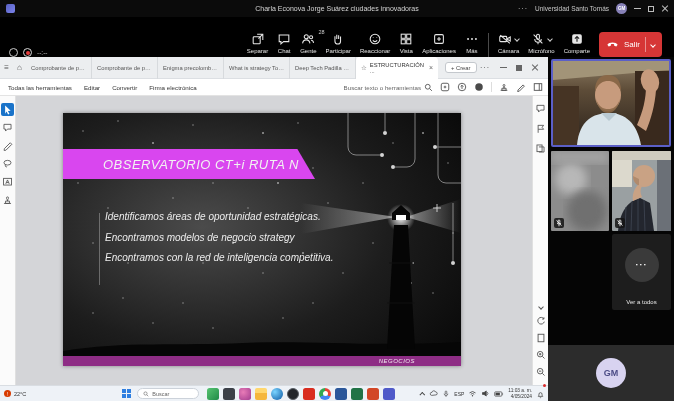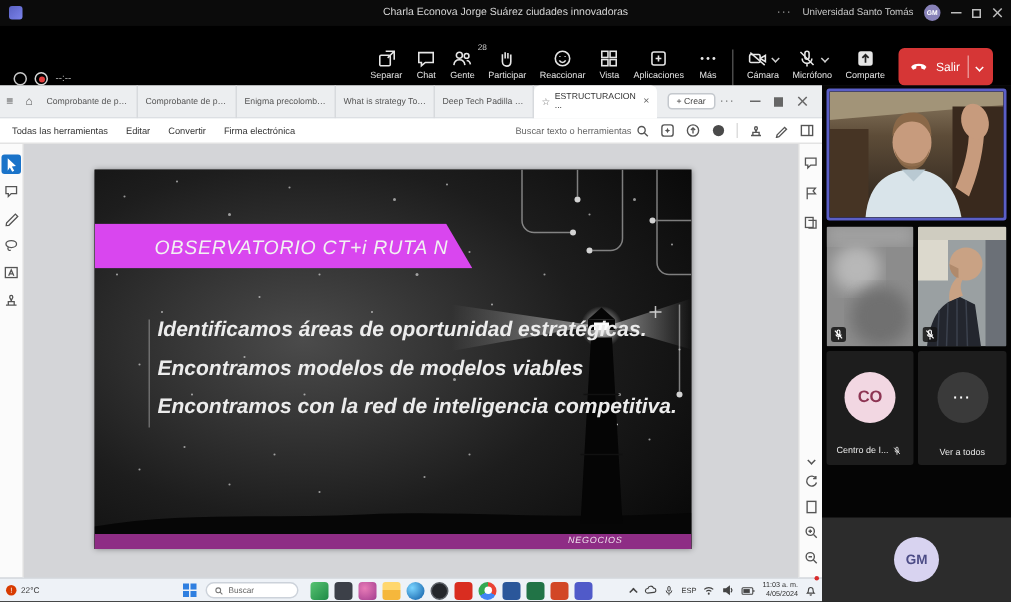--- a/index.html
+++ b/index.html
@@ -70,21 +70,21 @@
   #right-rail .bottom { margin-top:auto; margin-bottom:8px; display:flex; flex-direction:column; align-items:center; gap:7px; }
   .chev-gray { width:4px; height:4px; border-right:1px solid #555; border-bottom:1px solid #555; transform:rotate(45deg); }
 
   
   #slide { position:absolute; left:63px; top:17px; width:398px; height:253px; background:#0c0c0c; overflow:hidden; box-shadow:0 0 4px rgba(0,0,0,.4); }
   #slide svg.scene { position:absolute; left:0; top:0; }
   #banner { position:absolute; left:0; top:9px; width:252px; height:30px; background:#d946ef; clip-path:polygon(0 0, 93% 0, 100% 100%, 0 100%); display:flex; align-items:center;margin-top:27px; }
   #banner .btxt { margin-left:40px; font-size:13px; font-style:italic; color:#f2f2f2; letter-spacing:.5px; white-space:nowrap; }
   #bullet-line { position:absolute; left:36px; top:100px; width:1px; height:72px; background:#a0a0a0; opacity:.55; }
   #bullets { position:absolute; left:42px; top:98px; width:330px; }
-  #bullets p { font-size:14px; font-style:italic; color:#ececec; margin:0 0 9.5px; white-space:nowrap;font-weight:bold; }
+  #bullets p { font-size:10px; font-style:italic; color:#ececec; margin:0 0 9.5px; white-space:nowrap; }
   #slide-footer { position:absolute; left:0; bottom:0; width:398px; height:10px; background:#8e2d85; display:flex; align-items:center; justify-content:flex-end; }
   #slide-footer span { font-size:6px; font-style:italic; color:#f0e3ee; margin-right:46px; letter-spacing:.5px; }
 
   
   #panel { position:absolute; left:548px; top:57px; width:126px; height:344px; background:#050505; }
   #speaker-tile { position:absolute; left:3px; top:2px; width:120px; height:88px; border:2px solid #5b5fc7; border-radius:2px; overflow:hidden; }
   .vid-tile { position:absolute; overflow:hidden; border-radius:1px; }
   .mic-badge { position:absolute; left:3px; bottom:3px; }
   .avatar-tile { position:absolute; width:58px; height:76px; background:#1d1d1d; border-radius:2px; }
   .avatar-circle { position:absolute; left:50%; top:14px; transform:translateX(-50%); width:34px; height:34px; border-radius:50%; display:flex; align-items:center; justify-content:center; font-weight:bold; }
@@ -469,21 +469,21 @@
             <path d="M329 100 L338 92 L347 100 Z" fill="#050505"></path>
             <path d="M326 150 h24 M324 190 h28" stroke="#111" stroke-width="1"></path>
           </g>
         </svg>
         <div id="banner">
           <span class="btxt">OBSERVATORIO CT+i RUTA N</span>
         </div>
         <div id="bullet-line"></div>
         <div id="bullets">
           <p>Identificamos áreas de oportunidad estratégicas.</p>
-          <p>Encontramos modelos de modelos viables</p>
+          <p>Encontramos modelos de negocio strategy</p>
           <p>Encontramos con la red de inteligencia competitiva.</p>
         </div>
         <div id="slide-footer">
           <span>NEGOCIOS</span>
         </div>
       </div>
     </div>
   </div>
 
   <div id="panel">
@@ -550,33 +550,20 @@
       <svg class="mic-badge" width="10" height="10" viewBox="0 0 10 10">
           <rect width="10" height="10" rx="2" fill="#141414" opacity=".85"></rect>
           <g stroke="#fff" stroke-width=".8" fill="none">
             <rect x="4.1" y="2" width="1.8" height="3.4" rx=".9"></rect>
             <path d="M3.2 5a1.9 1.9 0 0 0 3.6 0M5 6.9V8.3"></path>
             <path d="M2.6 2.4l4.8 5.2"></path>
           </g>
         </svg>
     </div>
 
-    <div class="avatar-tile" style="left:3px; top:177px;">
-      <span class="avatar-circle" style="background:#f2d7e2; color:#8d3553; font-size:11px;">CO</span>
-      <span class="avatar-label">
-        <span>Centro de I...</span>
-        <svg width="8" height="8" viewBox="0 0 10 10">
-            <g stroke="#ddd" stroke-width=".8" fill="none">
-              <rect x="4.1" y="1.4" width="1.8" height="3.4" rx=".9"></rect>
-              <path d="M3.2 4.4a1.9 1.9 0 0 0 3.6 0M5 6.3V7.7"></path>
-              <path d="M2.6 1.8l4.8 5.2"></path>
-            </g>
-          </svg>
-      </span>
-    </div>
 
     <div class="avatar-tile" style="left:64px; top:177px; width:59px;">
       <span class="avatar-circle" style="background:#3a3a3a; color:#fff; font-size:9px; letter-spacing:1px;">···</span>
       <span class="avatar-label">
           <span>Ver a todos</span>
         </span>
     </div>
 
     <div id="self-tile">
       <span class="avatar-circle">GM</span>

